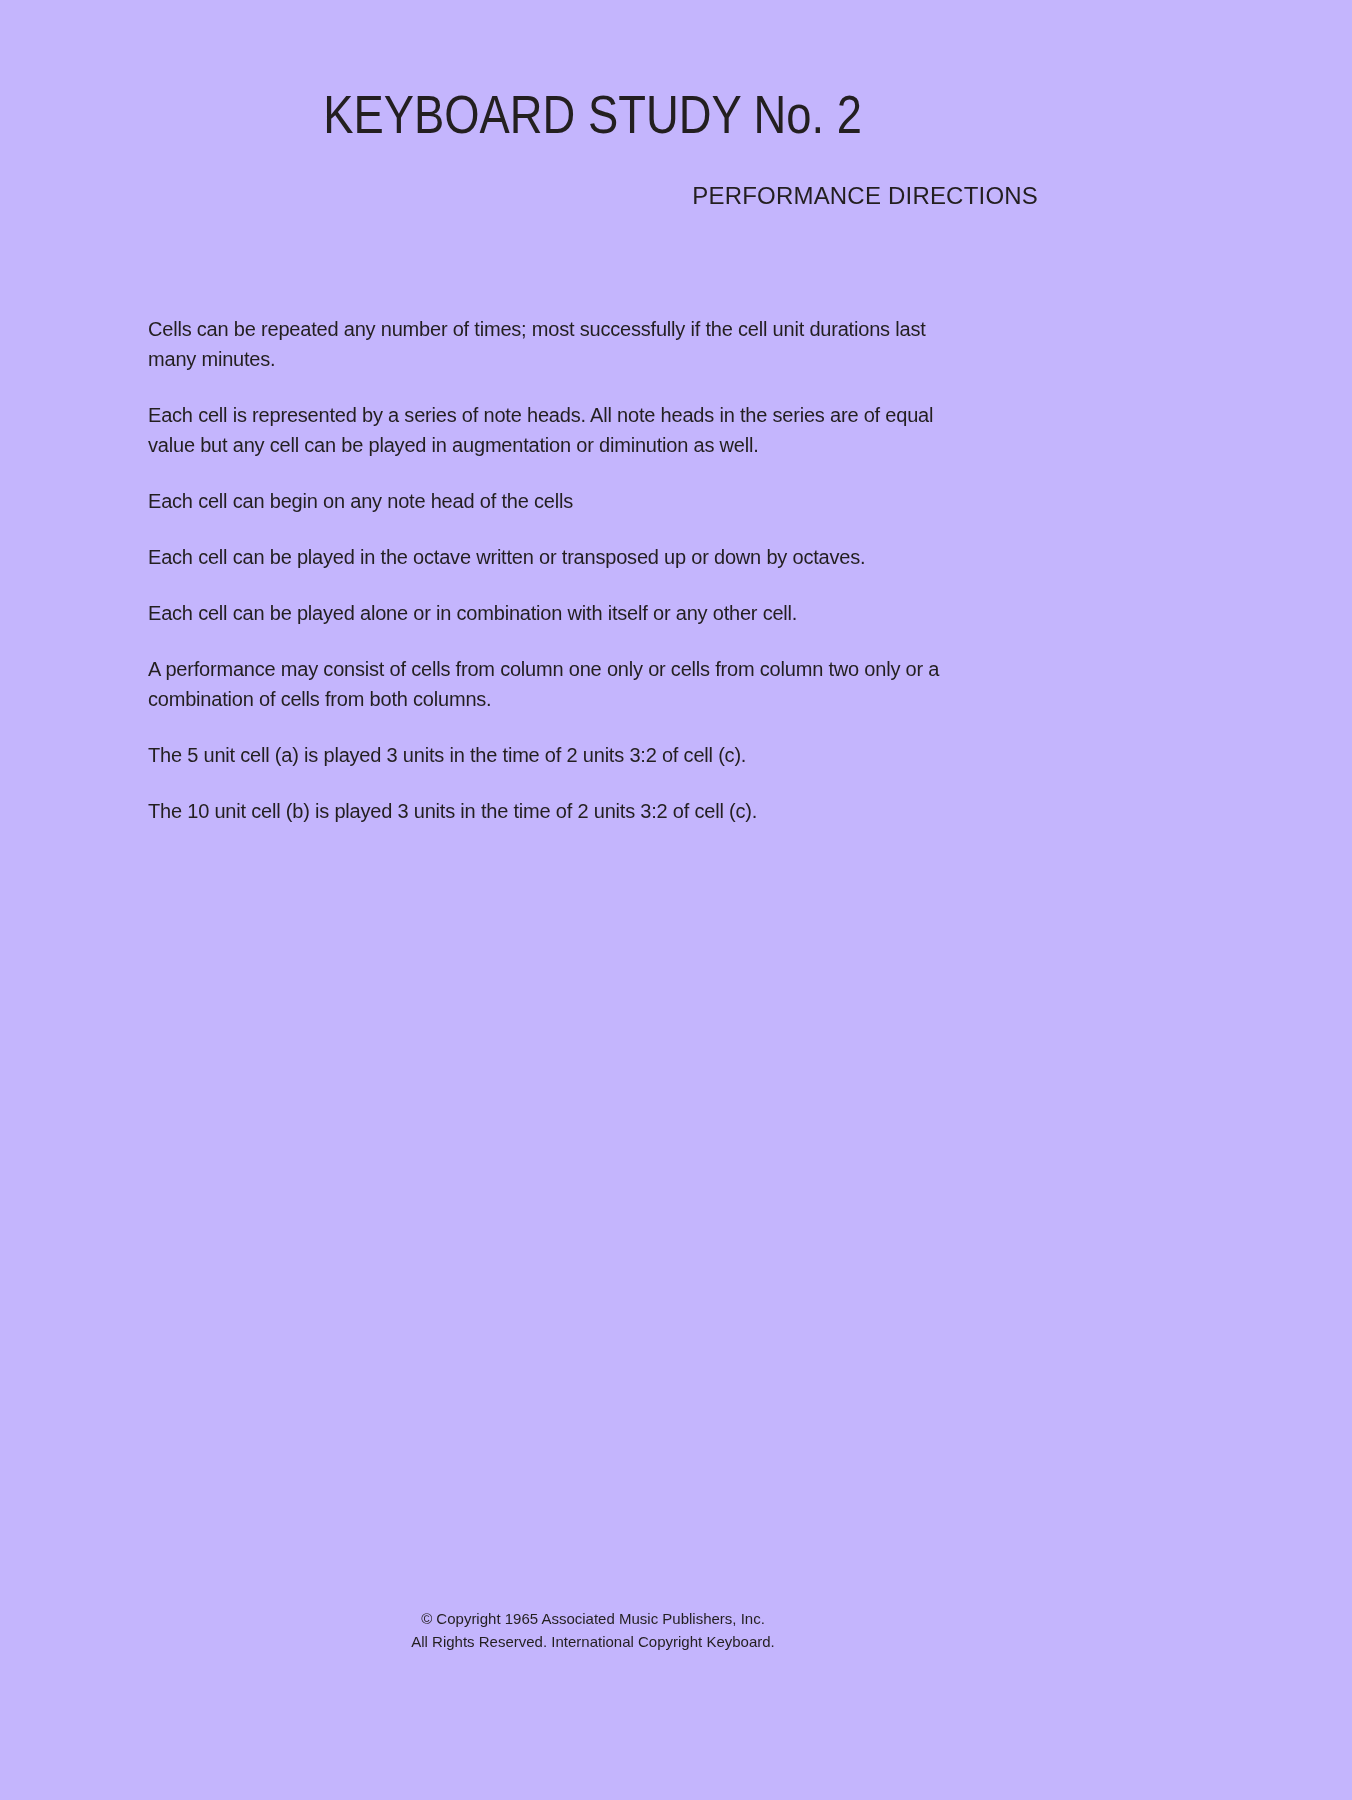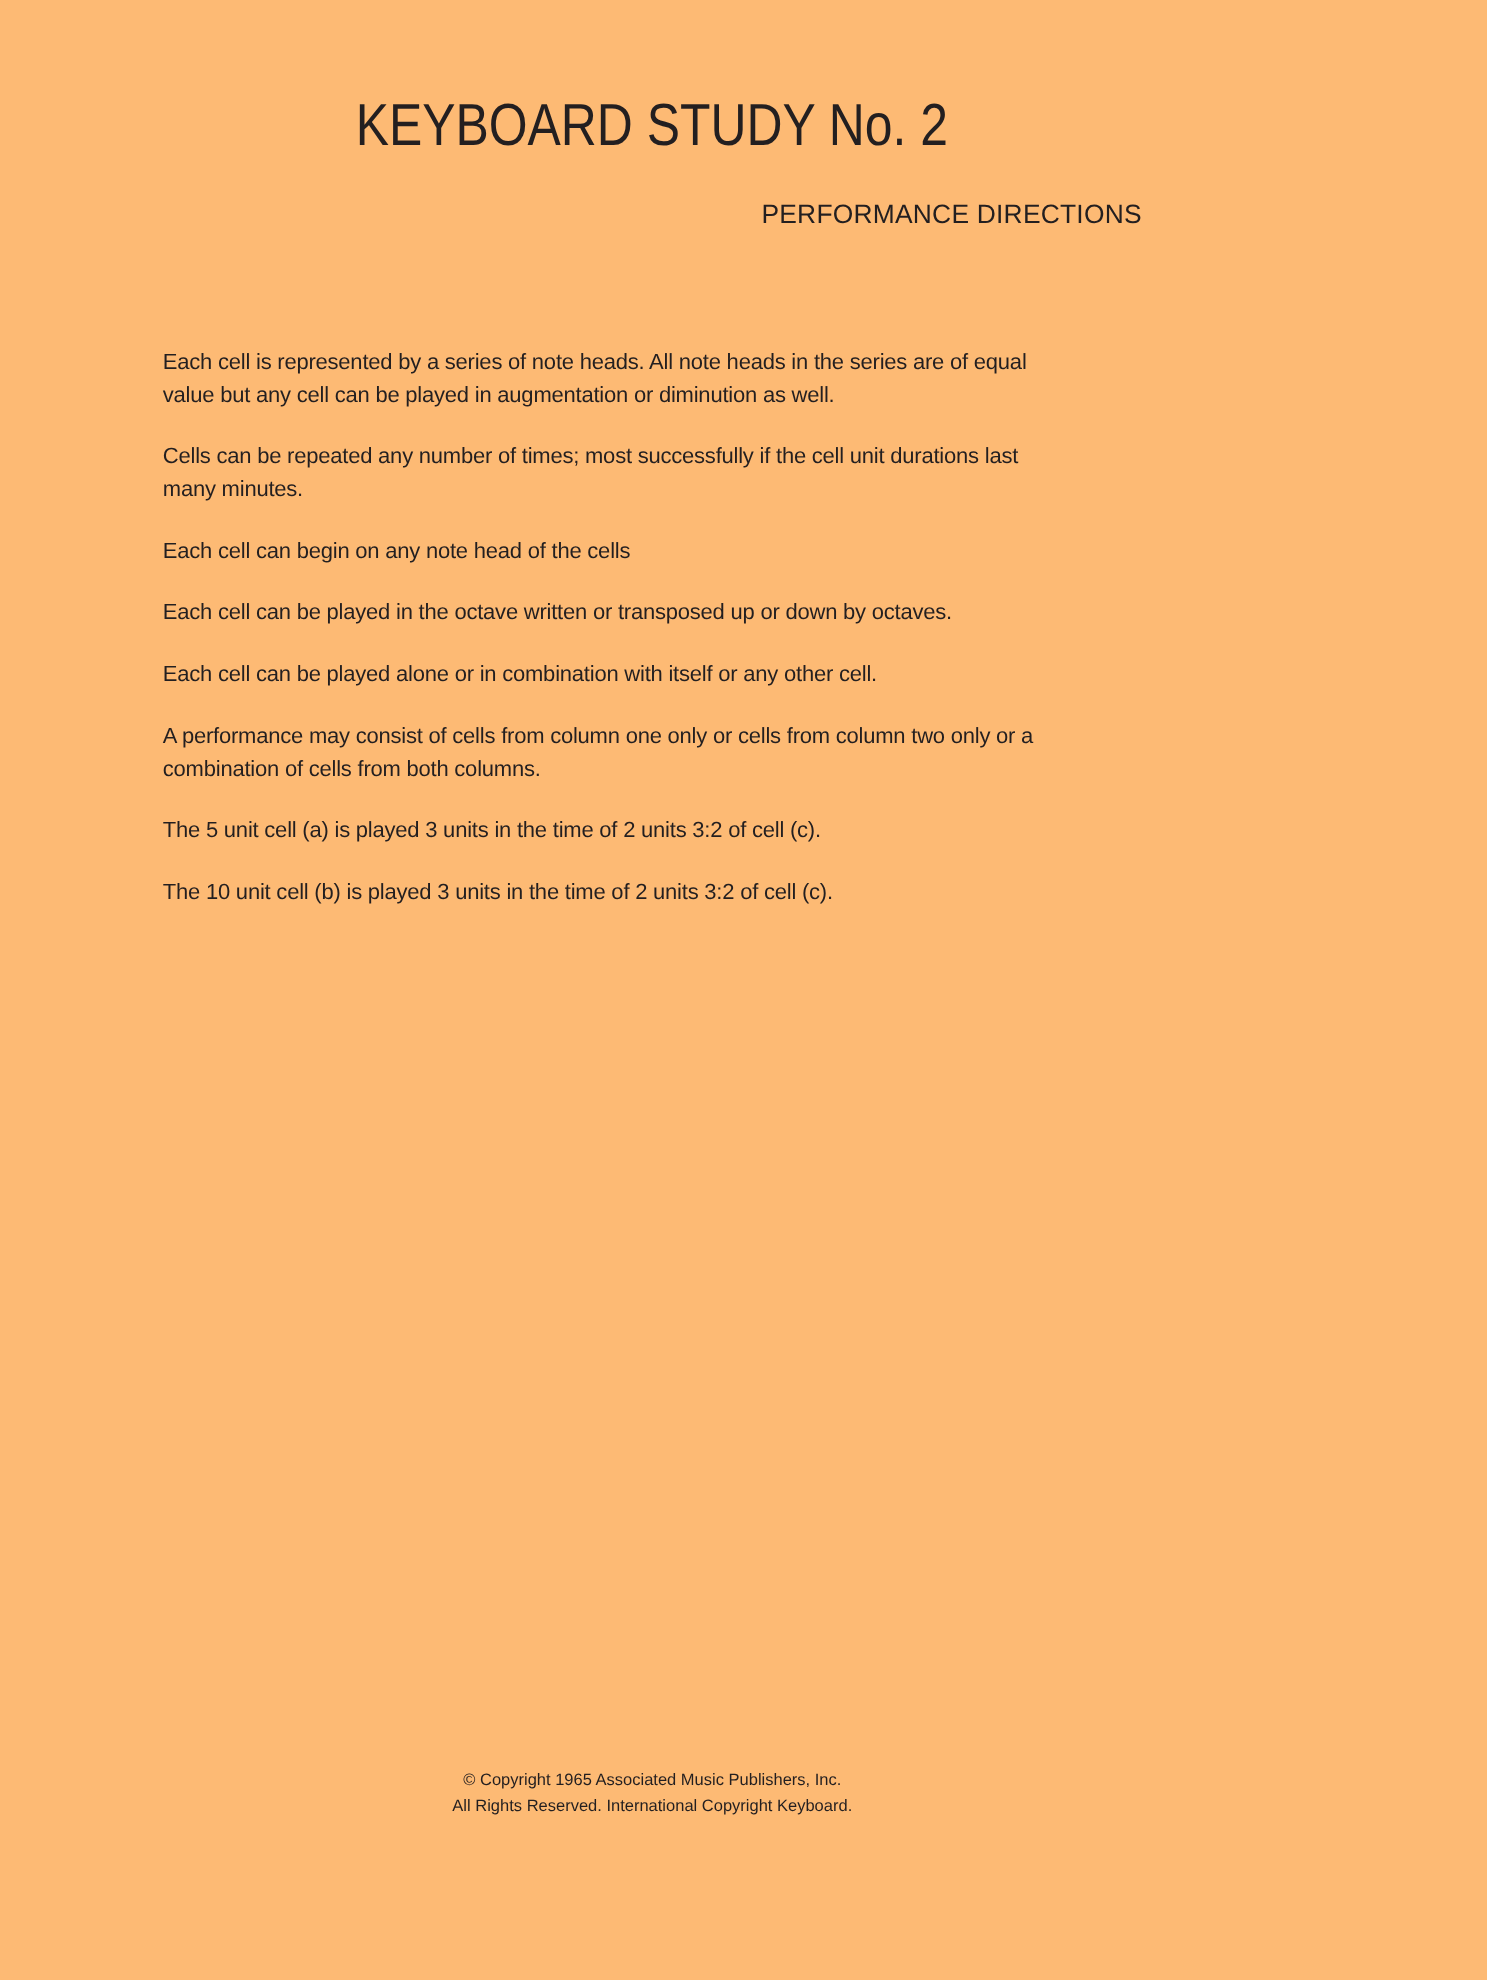--- a/index.html
+++ b/index.html
@@ -4,21 +4,21 @@
 <style>
   html, body {
     margin: 0;
     padding: 0;
     background: #ffffff;
   }
   .page {
     position: relative;
     width: 1352px;
     height: 1800px;
-    background: #fdba74;
+    background: #c4b5fd;
     color: #231f20;
     font-family: "Liberation Sans", sans-serif;
     overflow: hidden;
   }
   .content {
     position: absolute;
     left: 148px;
     top: 0;
     width: 890px;
     height: 100%;
@@ -73,24 +73,24 @@
 <body>
 
 <div class="page">
   <div class="content">
 
     <h1 class="doc-title"><span class="condense">KEYBOARD STUDY No. 2</span></h1>
 
     <h2 class="doc-subtitle">PERFORMANCE DIRECTIONS</h2>
 
     <div class="body-text">
+        <p class="para">Cells can be repeated any number of times; most successfully if the cell unit durations last
+many minutes.</p>
         <p class="para">Each cell is represented by a series of note heads.  All note heads in the series are of equal
 value but any cell can be played in augmentation or diminution as well.</p>
-        <p class="para">Cells can be repeated any number of times; most successfully if the cell unit durations last
-many minutes.</p>
         <p class="para">Each cell can begin on any note head of the cells</p>
         <p class="para">Each cell can be played in the octave written or transposed up or down by octaves.</p>
         <p class="para">Each cell can be played alone or in combination with itself or any other cell.</p>
         <p class="para">A performance may consist of cells from column one only or cells from column two only or a
 combination of cells from both columns.</p>
         <p class="para">The 5 unit cell (a) is played 3 units in the time of 2 units 3:2 of cell (c).</p>
         <p class="para">The 10 unit cell (b) is played 3 units in the time of 2 units 3:2 of cell (c).</p>
       </div>
 
     <div class="footer">

